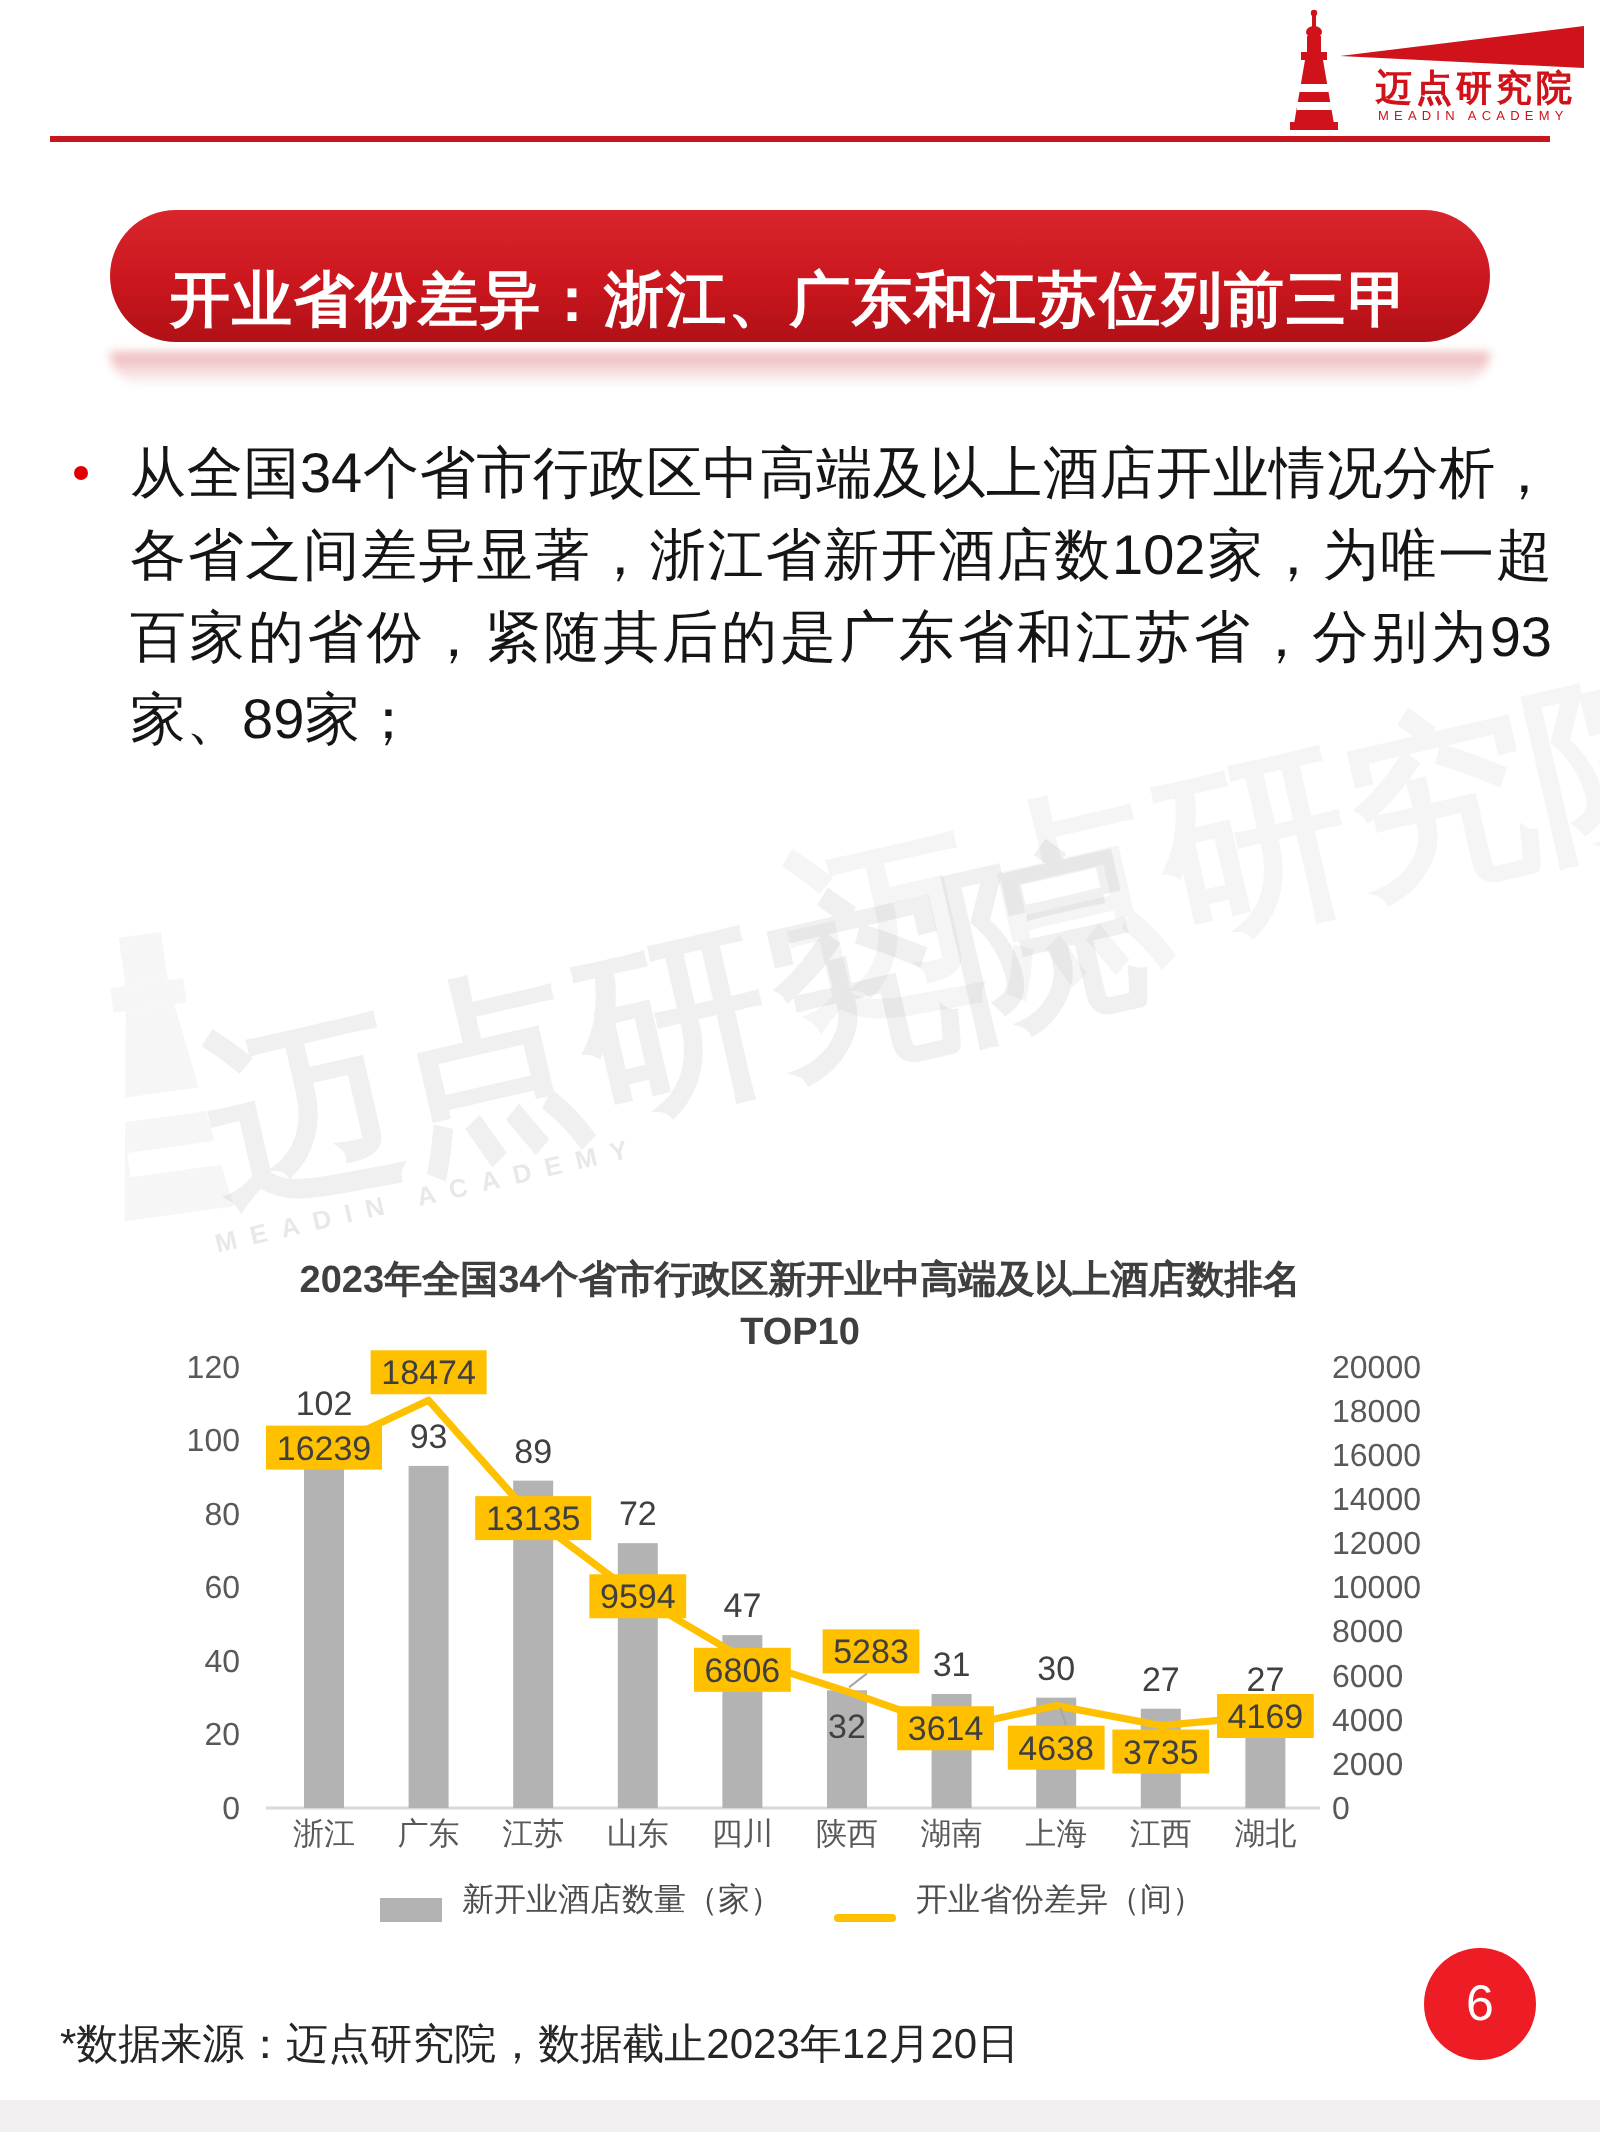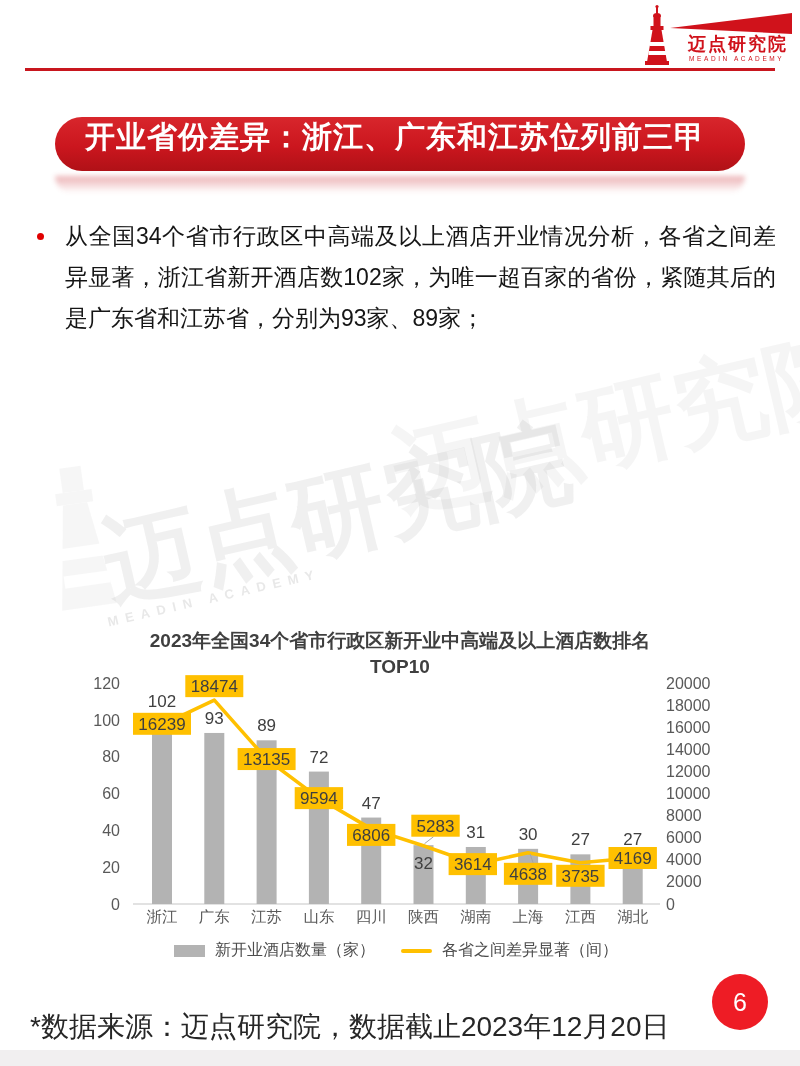--- a/index.html
+++ b/index.html
@@ -7,48 +7,48 @@
         font-family:"Liberation Sans","DejaVu Sans",sans-serif;}
   
   .logo{position:absolute;left:640px;top:4px;width:152px;height:62px;}
   .logo svg{position:absolute;left:0;top:0;}
   .logo-title{position:absolute;left:48px;top:28px;font-size:18px;font-weight:bold;
               color:#d0121b;letter-spacing:2px;white-space:nowrap;}
   .logo-sub{position:absolute;left:49px;top:51px;font-size:6.5px;color:#d0121b;
             letter-spacing:2.6px;white-space:nowrap;}
   .header-rule{position:absolute;left:25px;top:68px;width:750px;height:3px;background:#c8161e;}
   
-  .banner{position:absolute;left:55px;top:105px;width:690px;height:54px;border-radius:33px;
+  .banner{position:absolute;left:55px;top:105px;width:690px;height:66px;border-radius:33px;
           background:linear-gradient(180deg,#d8262c 0%,#cb161e 55%,#b01117 100%);
-          display:flex;align-items:flex-start;padding-left:30px;box-sizing:border-box;z-index:3;margin-top:12px;}
+          display:flex;align-items:flex-end;padding-left:30px;box-sizing:border-box;z-index:3;}
   .banner-text{color:#ffffff;font-size:30px;font-weight:bold;letter-spacing:1px;white-space:nowrap;}
   .banner-reflect{position:absolute;left:55px;top:176px;width:690px;height:17px;border-radius:0 0 28px 28px;
           background:linear-gradient(180deg,rgba(197,20,28,0.33),rgba(197,20,28,0));
           filter:blur(2.5px);z-index:2;}
   
   .wm{position:absolute;z-index:0;color:rgba(130,130,130,0.12);font-weight:bold;white-space:nowrap;
       transform:rotate(-13deg);user-select:none;}
   .wm-big{font-size:95px;}
   .wm-sub{font-size:13px;letter-spacing:7px;color:rgba(130,130,130,0.18);}
   .wm-lh{position:absolute;z-index:0;opacity:0.07;transform:rotate(-8deg);}
   
   .bullets{position:absolute;left:28px;top:216px;width:748px;z-index:1;list-style:none;margin:0;padding:0;}
   .bullets li{display:flex;margin:0 0 3px 0;}
   .dot{flex:0 0 7px;width:7px;height:7px;border-radius:50%;background:#e00000;margin:17px 21px 0 9px;}
-  .btext{font-size:23px;line-height:41px;color:#151515;text-align:justify;margin:0;}
+  .btext{font-size:28px;line-height:41px;color:#151515;text-align:justify;margin:0;}
   
   .chart-title{position:absolute;left:0;top:628px;width:800px;text-align:center;z-index:1;
                font-size:19px;font-weight:bold;color:#3f3f3f;line-height:26px;}
   .chart-svg{position:absolute;left:60px;top:664px;z-index:1;}
   .legend{position:absolute;left:0;top:940px;width:792px;display:flex;justify-content:center;
-          align-items:center;gap:10px;z-index:1;font-size:16px;color:#4d4d4d;}
+          align-items:flex-end;gap:10px;z-index:1;font-size:16px;color:#4d4d4d;}
   .sw-bar{width:31px;height:12px;background:#b3b3b3;}
   .sw-line{width:31px;height:4px;background:#ffc000;border-radius:2px;margin-left:16px;}
   
-  .footnote{position:absolute;left:30px;top:1008px;font-size:28px;color:#262626;z-index:1;}
+  .footnote{position:absolute;left:30px;top:1008px;font-size:21px;color:#262626;z-index:1;}
   .pagenum{position:absolute;left:712px;top:974px;width:56px;height:56px;border-radius:50%;
            background:#ee1c25;color:#fff;display:flex;align-items:center;justify-content:center;
            font-size:25px;z-index:1;}
   .bottom-strip{position:absolute;left:0;top:1050px;width:800px;height:16px;background:#f1eff0;}
 </style>
 </head>
 <body>
 
 <div class="page">
 
@@ -170,19 +170,19 @@
       <text x="415.79999999999995" y="258" text-anchor="middle" font-size="15.5" fill="#595959">湖南</text>
       <text x="468.09999999999997" y="258" text-anchor="middle" font-size="15.5" fill="#595959">上海</text>
       <text x="520.4" y="258" text-anchor="middle" font-size="15.5" fill="#595959">江西</text>
       <text x="572.7" y="258" text-anchor="middle" font-size="15.5" fill="#595959">湖北</text>
     </svg>
 
   <div class="legend">
     <span class="sw-bar"></span>
     <span>新开业酒店数量（家）</span>
     <span class="sw-line"></span>
-    <span>各省之间差异显著（间）</span>
+    <span>开业省份差异（间）</span>
   </div>
 
   <div class="footnote">*数据来源：迈点研究院，数据截止2023年12月20日</div>
   <div class="pagenum">6</div>
   <div class="bottom-strip"></div>
 </div>
 
 </body></html>

